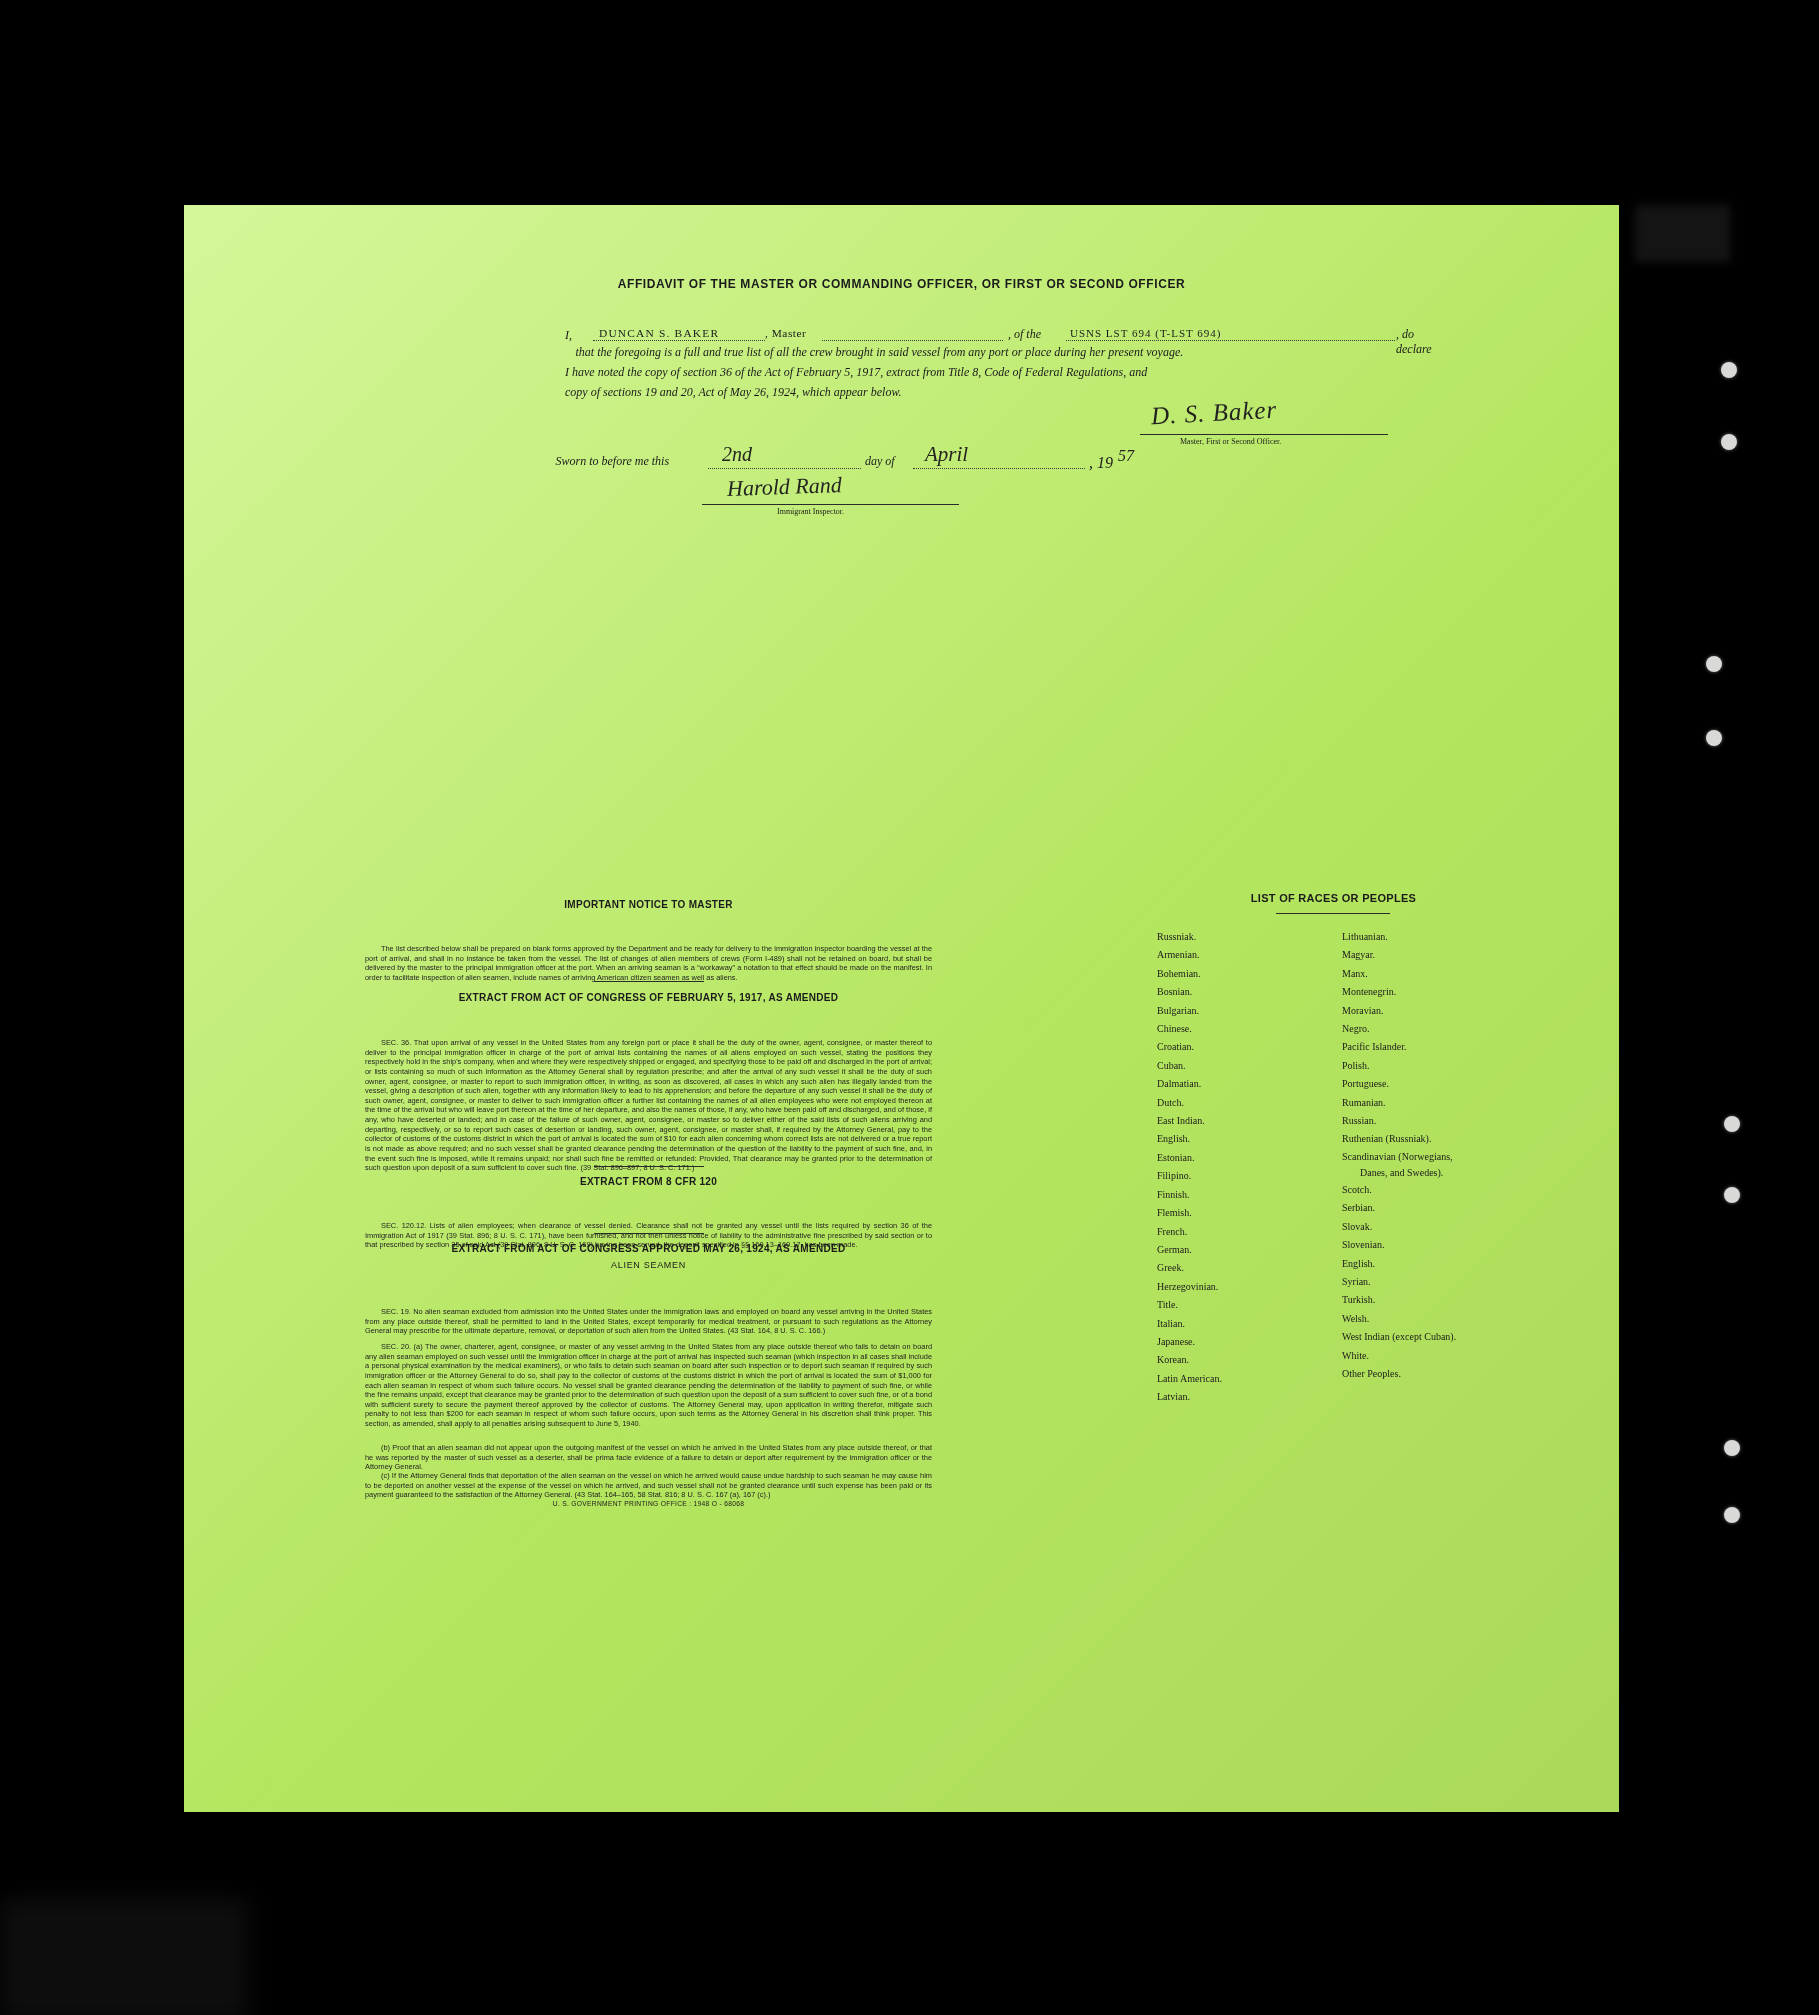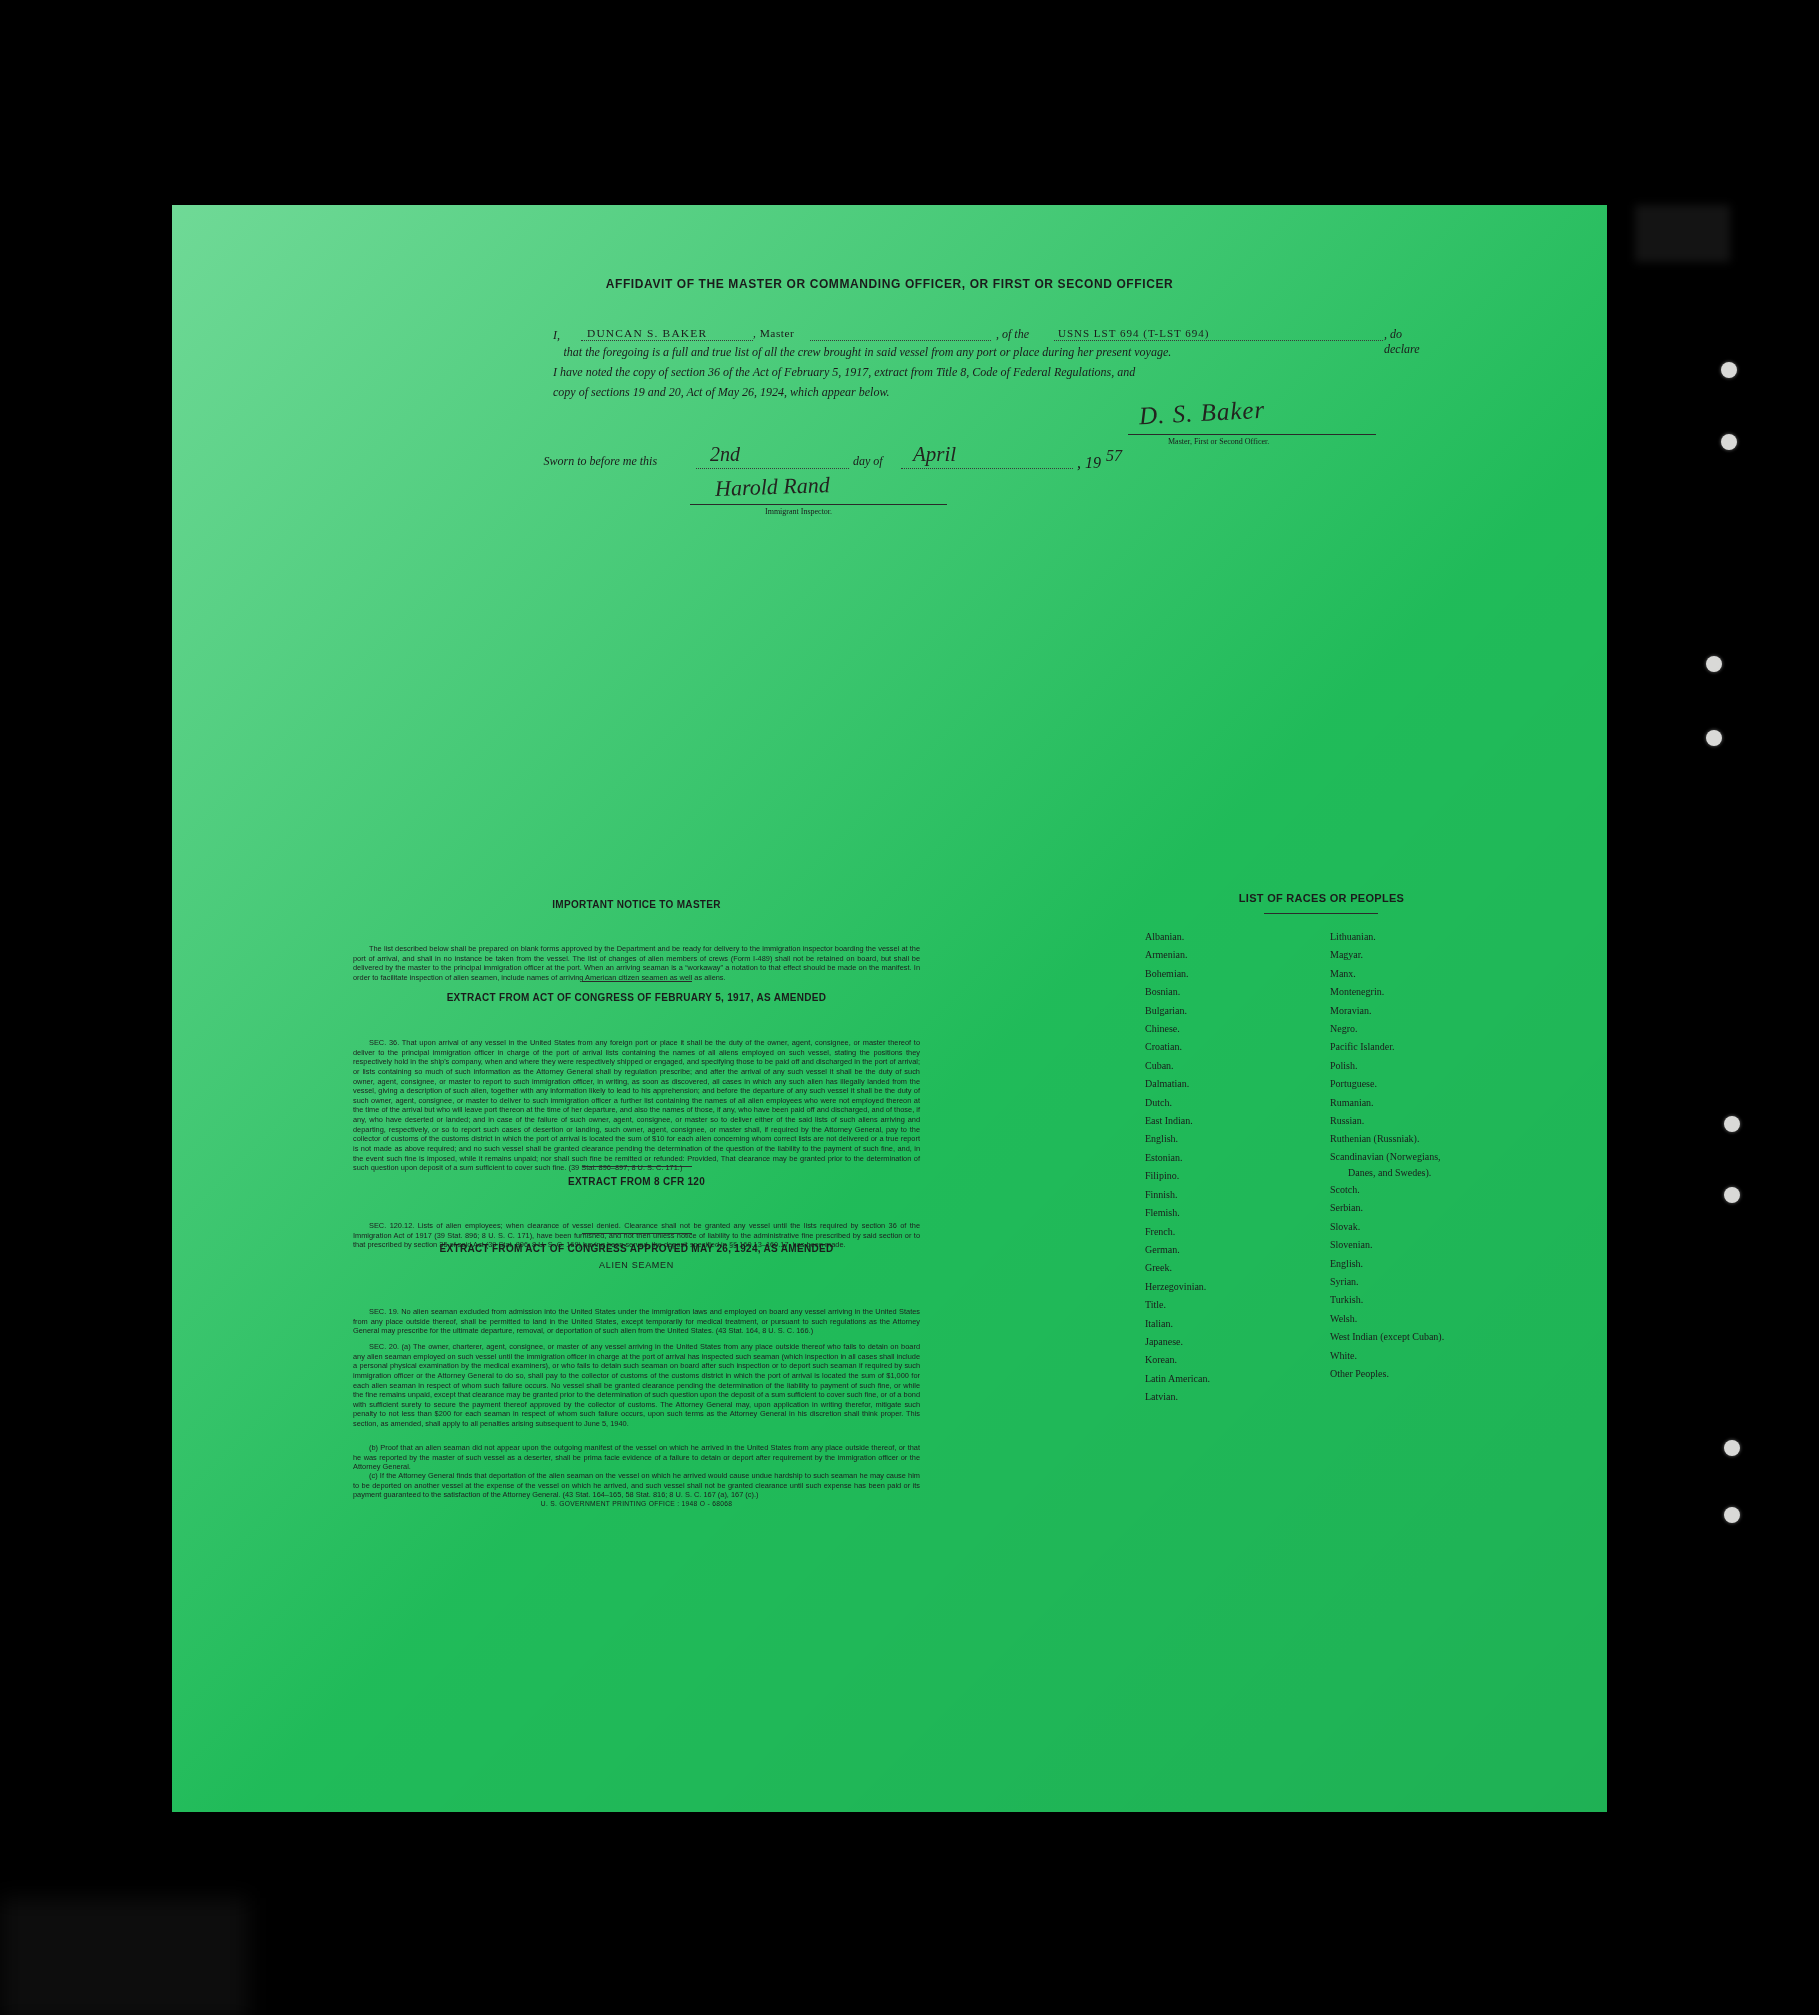--- a/index.html
+++ b/index.html
@@ -10,25 +10,25 @@
   body {
     width: 1820px;
     height: 2015px;
     position: relative;
     font-family: "Liberation Sans", sans-serif;
     overflow: hidden;
   }
   
   #scan {
     position: absolute;
-    left: 172px;
+    left: 184px;
     top: 205px;
     width: 1435px;
     height: 1607px;
-    background: #22c55e;
+    background: #bef264;
     box-shadow: 0 0 0 0 #000;
   }
   #scan:before {
     
     content: "";
     position: absolute;
     inset: 0;
     background: linear-gradient(135deg, rgba(255,255,255,0.35), rgba(0,0,0,0.05) 55%, rgba(0,0,0,0.10));
     pointer-events: none;
   }
@@ -188,21 +188,21 @@
       <div class="tiny indent" style="position:absolute; left:0px; top:544px; width:567px;">(c) If the Attorney General finds that deportation of the alien seaman on the vessel on which he arrived would cause undue hardship to such seaman he may cause him to be deported on another vessel at the expense of the vessel on which he arrived, and such vessel shall not be granted clearance until such expense has been paid or its payment guaranteed to the satisfaction of the Attorney General. (43 Stat. 164–165, 58 Stat. 816; 8 U. S. C. 167 (a), 167 (c).)</div>
 
       <div style="position:absolute; left:0px; top:601px; width:567px; text-align:center; font-size:6.7px; letter-spacing:0.3px; font-family:'Liberation Sans', sans-serif;">U. S. GOVERNMENT PRINTING OFFICE : 1948 O - 68068</div>
     </div>
 
     <div style="position:absolute; left:935px; top:687px; width:429px;">
       <div class="sechd" style="left:0px; top:0px; width:429px; font-size:11px;">LIST OF RACES OR PEOPLES</div>
       <div class="centerline" style="left:157px; top:21px; width:114px;"></div>
 
       <div class="races-col" style="left:38px; top:36px;">
-        <div>Albanian.</div>
+        <div>Russniak.</div>
         <div>Armenian.</div>
         <div>Bohemian.</div>
         <div>Bosnian.</div>
         <div>Bulgarian.</div>
         <div>Chinese.</div>
         <div>Croatian.</div>
         <div>Cuban.</div>
         <div>Dalmatian.</div>
         <div>Dutch.</div>
         <div>East Indian.</div>

